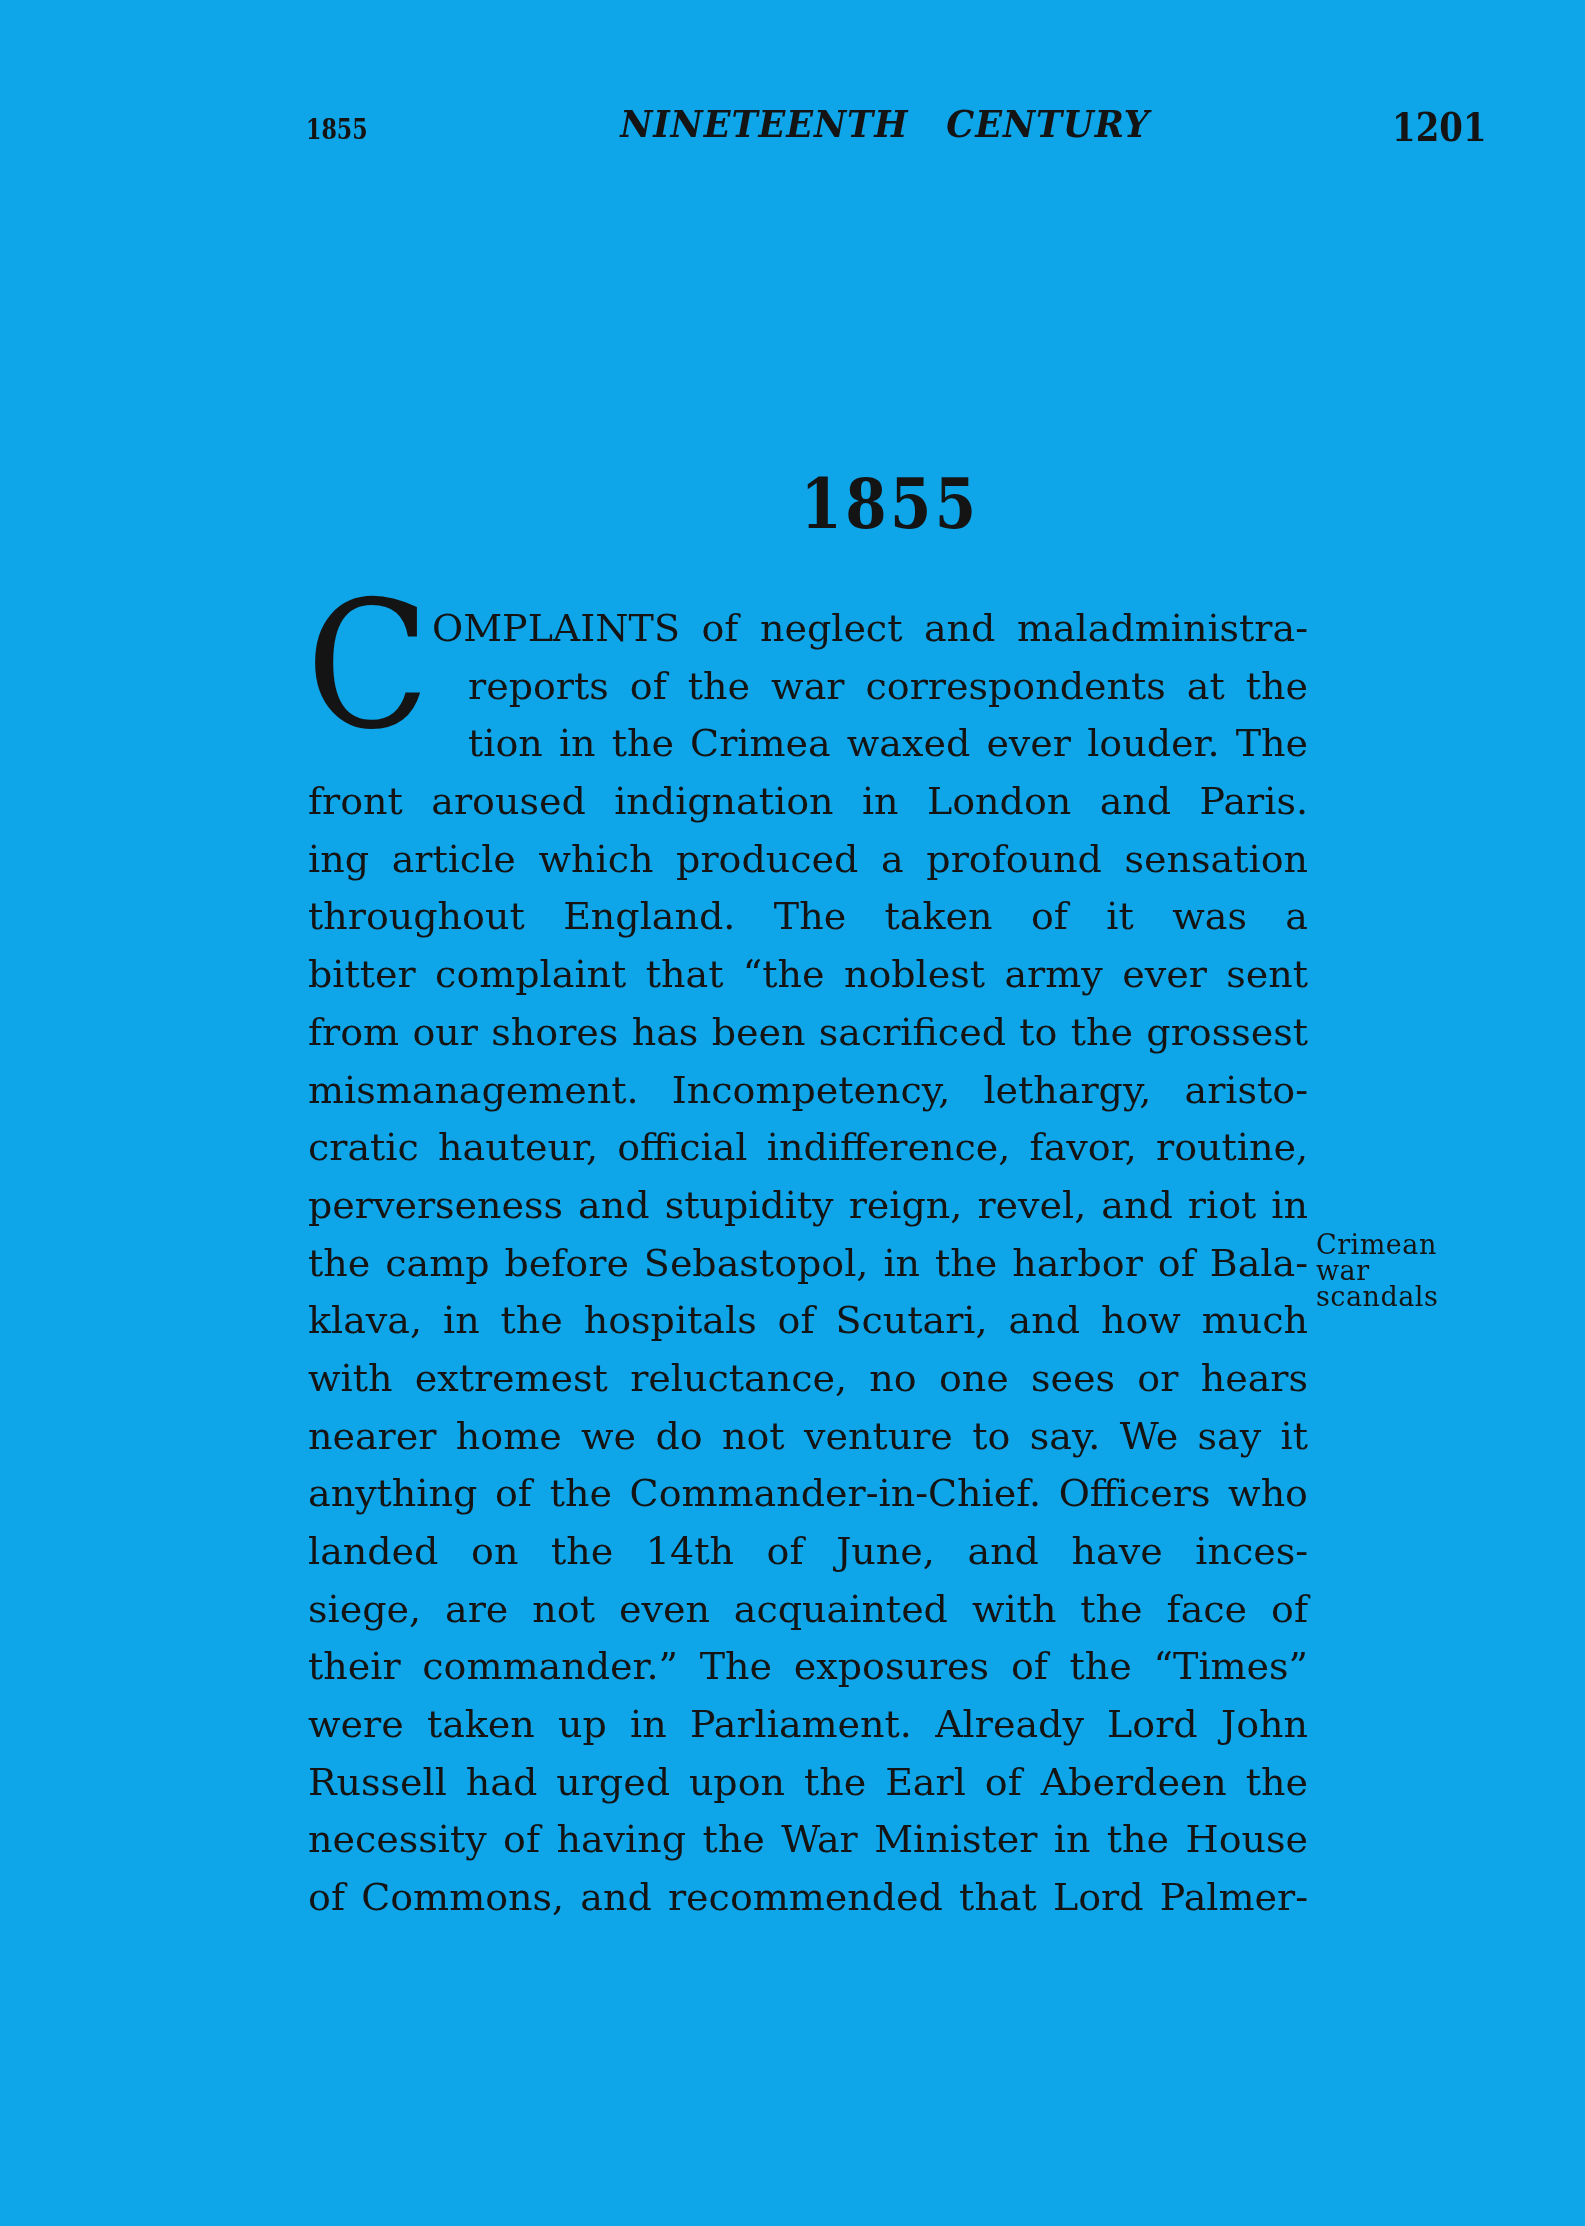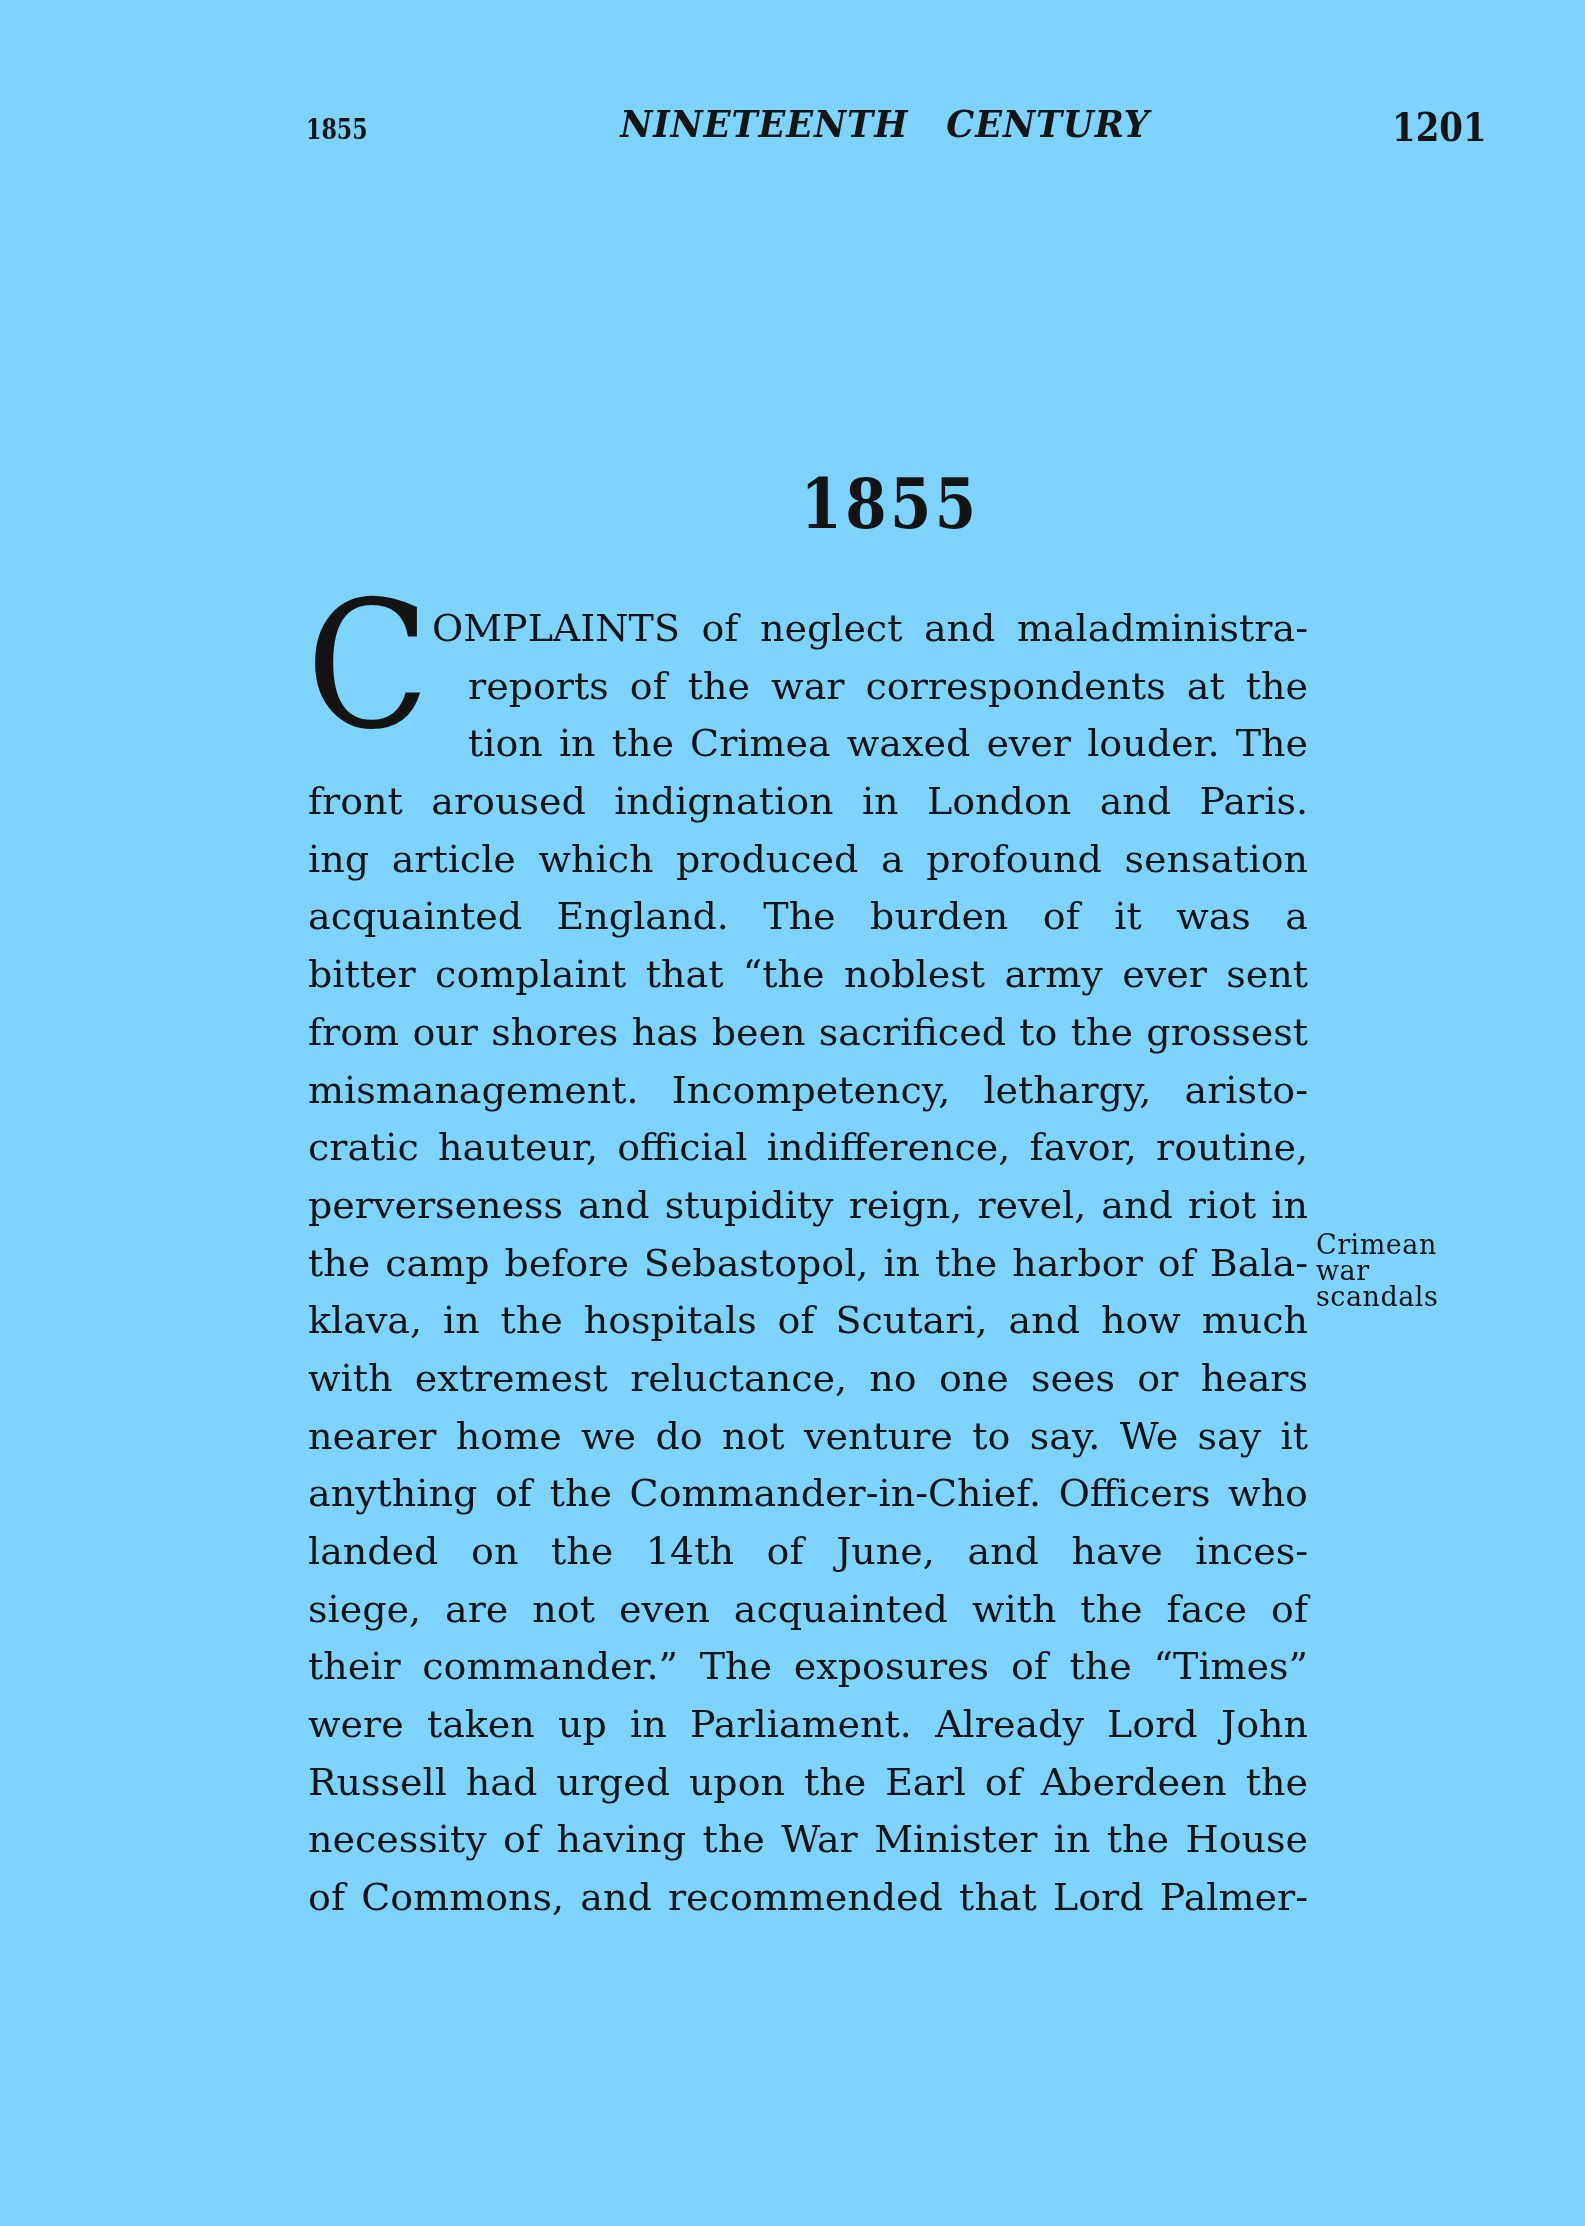--- a/index.html
+++ b/index.html
@@ -4,21 +4,21 @@
 <style>
   html, body {
     margin: 0;
     padding: 0;
     background: #e8e8e8;
   }
   .page {
     position: relative;
     width: 1585px;
     height: 2226px;
-    background: #7dd3fc;
+    background: #0ea5e9;
     color: #141414;
     font-family: "DejaVu Serif", "Liberation Serif", serif;
     overflow: hidden;
   }
 
   
   .folio-left {
     position: absolute;
     left: 306px;
     top: 114px;
@@ -116,21 +116,21 @@
   <h1 class="chapter-title">1855</h1>
 
   <div class="body-col">
     <span class="drop-cap">C</span>
     <div id="lines">
         <div class="line l-first">OMPLAINTS of neglect and maladministra-</div>
         <div class="line l-indent">reports of the war correspondents at the</div>
         <div class="line l-indent">tion in the Crimea waxed ever louder.  The</div>
         <div class="line">front aroused indignation in London and Paris.</div>
         <div class="line">ing article which produced a profound sensation</div>
-        <div class="line">acquainted England.  The burden of it was a</div>
+        <div class="line">throughout England.  The taken of it was a</div>
         <div class="line">bitter complaint that “the noblest army ever sent</div>
         <div class="line">from our shores has been sacrificed to the grossest</div>
         <div class="line">mismanagement.  Incompetency, lethargy, aristo-</div>
         <div class="line">cratic hauteur, official indifference, favor, routine,</div>
         <div class="line">perverseness and stupidity reign, revel, and riot in</div>
         <div class="line">the camp before Sebastopol, in the harbor of Bala-</div>
         <div class="line">klava, in the hospitals of Scutari, and how much</div>
         <div class="line">with extremest reluctance, no one sees or hears</div>
         <div class="line">nearer home we do not venture to say.  We say it</div>
         <div class="line">anything of the Commander-in-Chief.  Officers who</div>

